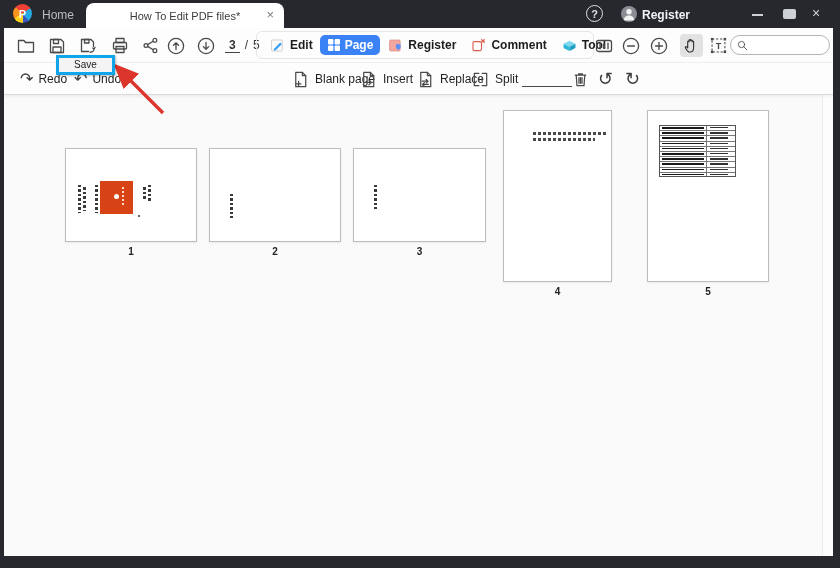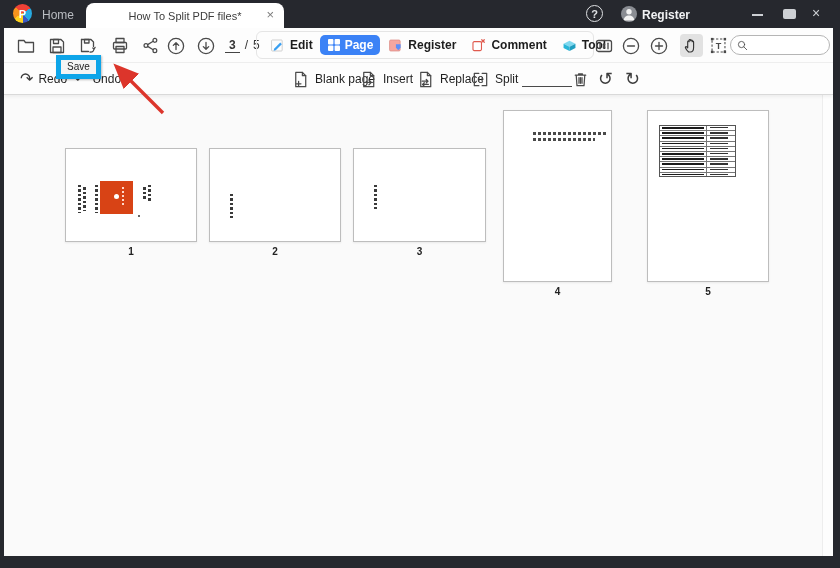--- a/index.html
+++ b/index.html
@@ -73,37 +73,37 @@
          background:
            repeating-linear-gradient(180deg, transparent 0 4.2px, #777 4.2px 5.2px),
            linear-gradient(90deg, transparent 0 62%, #777 62% calc(62% + 1px), transparent calc(62% + 1px)); }
   .tbl .bars-l { position:absolute; left:2px; top:1px; width:42px; height:50px;
          background:repeating-linear-gradient(180deg,#1a1a1a 0 1.6px, transparent 1.6px 5.2px); }
   .tbl .bars-r { position:absolute; left:50px; top:1px; width:18px; height:50px;
          background:repeating-linear-gradient(180deg,#333 0 1.4px, transparent 1.4px 5.2px); }
   .gutter { position:absolute; right:0; top:0; bottom:0; width:11px; background:#fdfdfd; border-left:1px solid #ededed; }
 
   
-  .tooltip-save { position:absolute; left:56px; top:55px; background:#f4f4f4; border:5px solid #0ea5e9;
-                  padding:1px 6px 2px; font-size:10px; color:#222; z-index:60;
+  .tooltip-save { position:absolute; left:56px; top:55px; background:#f4f4f4; border:3px solid #0ea5e9;
+                  padding:1px 15px 2px; font-size:10px; color:#222; z-index:60;
                   box-shadow:1px 1px 2px rgba(0,0,0,.25); }
   .arrow-svg { position:absolute; left:0; top:0; width:840px; height:568px; z-index:55; pointer-events:none; }
 </style>
 </head>
 <body>
 
 <div id="app">
 
   <div class="titlebar">
     <div class="logo">
         <span>P</span>
       </div>
     <div class="home-label">Home</div>
     <div class="doc-tab">
-      <span>How To Split PDF files*</span>
+      <span>How To Edit PDF files*</span>
       <span class="tab-close">×</span>
     </div>
     <div class="help-btn">
         <span>?</span>
       </div>
     <div class="avatar">
       <svg width="16" height="16" viewBox="0 0 16 16">
           <circle cx="8" cy="5.8" r="2.7" fill="#f2f2f2"></circle>
           <path d="M2.8 14.5c0-3.2 2.3-4.9 5.2-4.9s5.2 1.7 5.2 4.9z" fill="#f2f2f2"></path>
         </svg>

